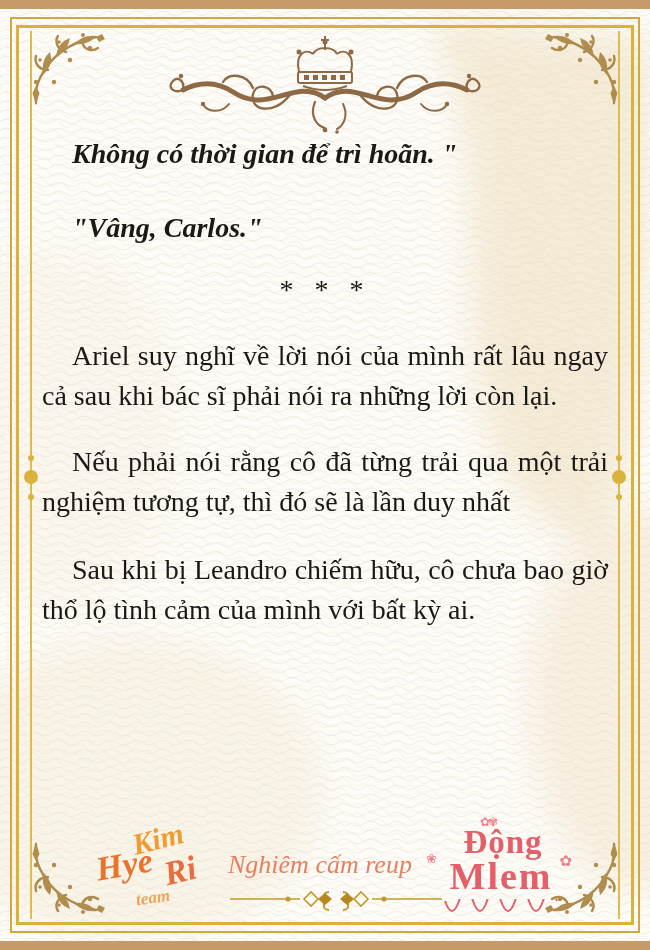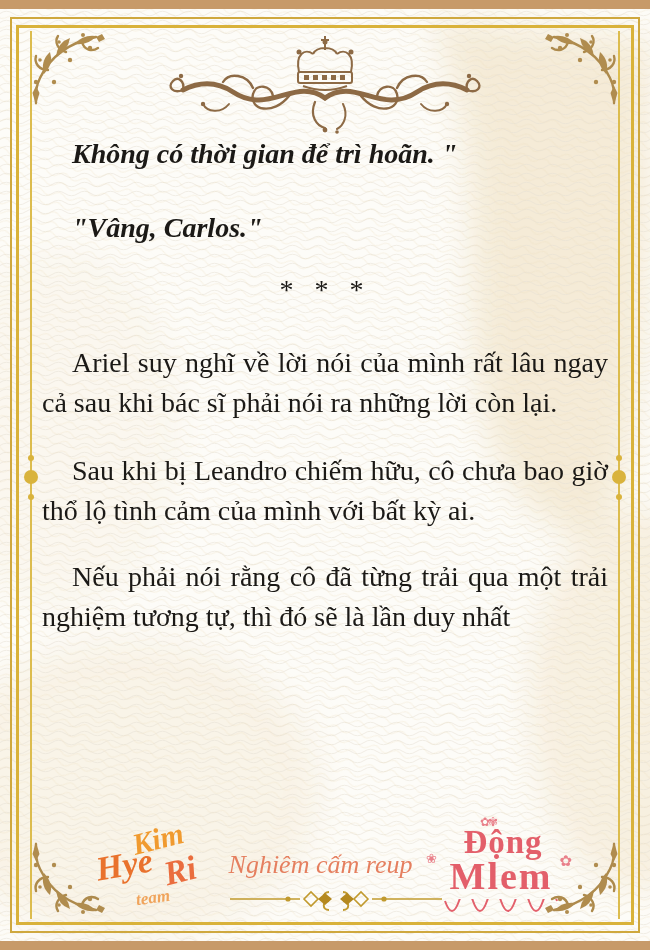--- a/index.html
+++ b/index.html
@@ -37,35 +37,35 @@
   
   .textblock{
     position:absolute;left:42px;right:42px;top:0;z-index:5;
     color:#1b1916;font-size:28px;line-height:40px;
   }
   .lead{font-weight:bold;font-style:italic;text-indent:30px;margin:0;}
   .lead.l1{margin-top:134px;}
   .lead.l2{margin-top:34px;}
   .para{margin:0;text-align:justify;text-indent:30px;}
   .para.p1{margin-top:33px;}
-  .para.p2{margin-top:33px;font-family:Liberation Serif, serif;}
+  .para.p2{margin-top:26px;font-family:Liberation Serif, serif;}
   .para.p3{margin-top:28px;}
   .para.p4{margin-top:26px;}
   .stars{margin:22px 0 0 0;text-align:center;text-indent:0;
     letter-spacing:7px;font-size:28px;}
   
   .khr{position:absolute;left:100px;top:822px;width:130px;height:100px;z-index:6;
     font-style:italic;font-weight:bold;}
   .khr span{position:absolute;display:inline-block;white-space:nowrap;}
   .khr .w1{left:32px;top:0px;font-size:30px;color:#f09a2f;transform:rotate(-14deg);}
   .khr .w2{left:-4px;top:24px;font-size:34px;color:#e9722d;transform:rotate(-10deg);}
   .khr .w3{left:64px;top:30px;font-size:34px;color:#ea6d3e;transform:rotate(-14deg);}
   .khr .w4{left:36px;top:66px;font-size:17px;color:#f0a45c;transform:rotate(-8deg);}
   .warning{position:absolute;left:228px;top:850px;width:185px;z-index:6;
-    font-style:italic;font-size:26px;color:#e57f5f;text-align:center;white-space:nowrap;}
+    font-style:italic;font-size:26px;color:#e57f5f;text-align:left;white-space:nowrap;}
   .divider-orn{position:absolute;left:230px;top:884px;width:212px;height:30px;z-index:6;}
   .dm{position:absolute;left:434px;top:826px;width:134px;z-index:6;
     color:#e35f6a;font-weight:bold;text-align:center;line-height:1;}
   .dm .l1{display:block;font-size:33px;letter-spacing:1px;margin-left:4px;}
   .dm .l2{display:block;font-size:38px;letter-spacing:2px;margin-top:-2px;}
   .dm .flower{position:absolute;font-weight:normal;font-size:13px;color:#e9808a;}
   .dm .f-top{left:46px;top:-10px;font-size:12px;letter-spacing:-2px;}
   .dm .f-left{left:-8px;top:26px;}
   .dm .f-right{right:-4px;top:28px;font-size:15px;}
   .dm svg{margin-top:4px;}
@@ -254,22 +254,22 @@
       <circle cx="146" cy="60" r="2"></circle>
         <circle cx="174" cy="60" r="2"></circle>
     </g>
   </svg>
 
   <div class="textblock">
     <p class="lead l1">Không có thời gian để trì hoãn. "</p>
     <p class="lead l2">"Vâng, Carlos."</p>
     <p class="para stars">* * *</p>
     <p class="para p2">Ariel suy nghĩ về lời nói của mình rất lâu ngay cả sau khi bác sĩ phải nói ra những lời còn lại.</p>
+    <p class="para p4">Nếu phải nói rằng cô đã từng trải qua một trải nghiệm tương tự, thì đó sẽ là lần duy nhất</p>
     <p class="para p3">Sau khi bị Leandro chiếm hữu, cô chưa bao giờ thổ lộ tình cảm của mình với bất kỳ ai.</p>
-    <p class="para p4">Nếu phải nói rằng cô đã từng trải qua một trải nghiệm tương tự, thì đó sẽ là lần duy nhất</p>
   </div>
 
   <div class="khr">
     <span class="w1">Kim</span>
     <span class="w2">Hye</span>
     <span class="w3">Ri</span>
     <span class="w4">team</span>
   </div>
 
   <div class="warning">Nghiêm cấm reup</div>

